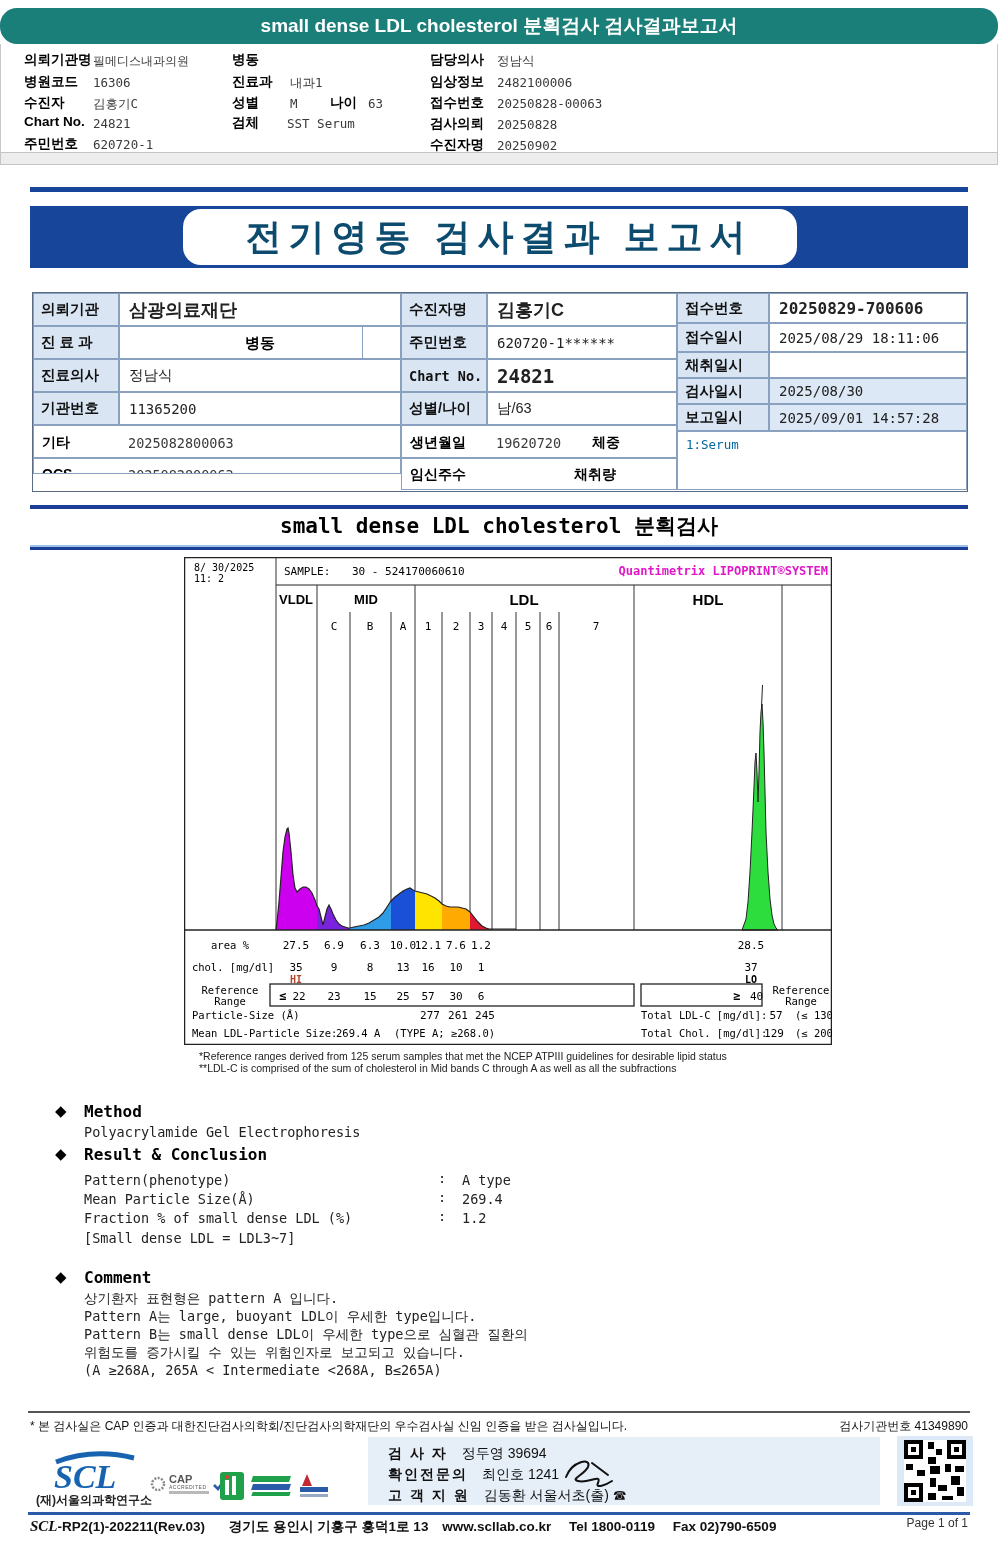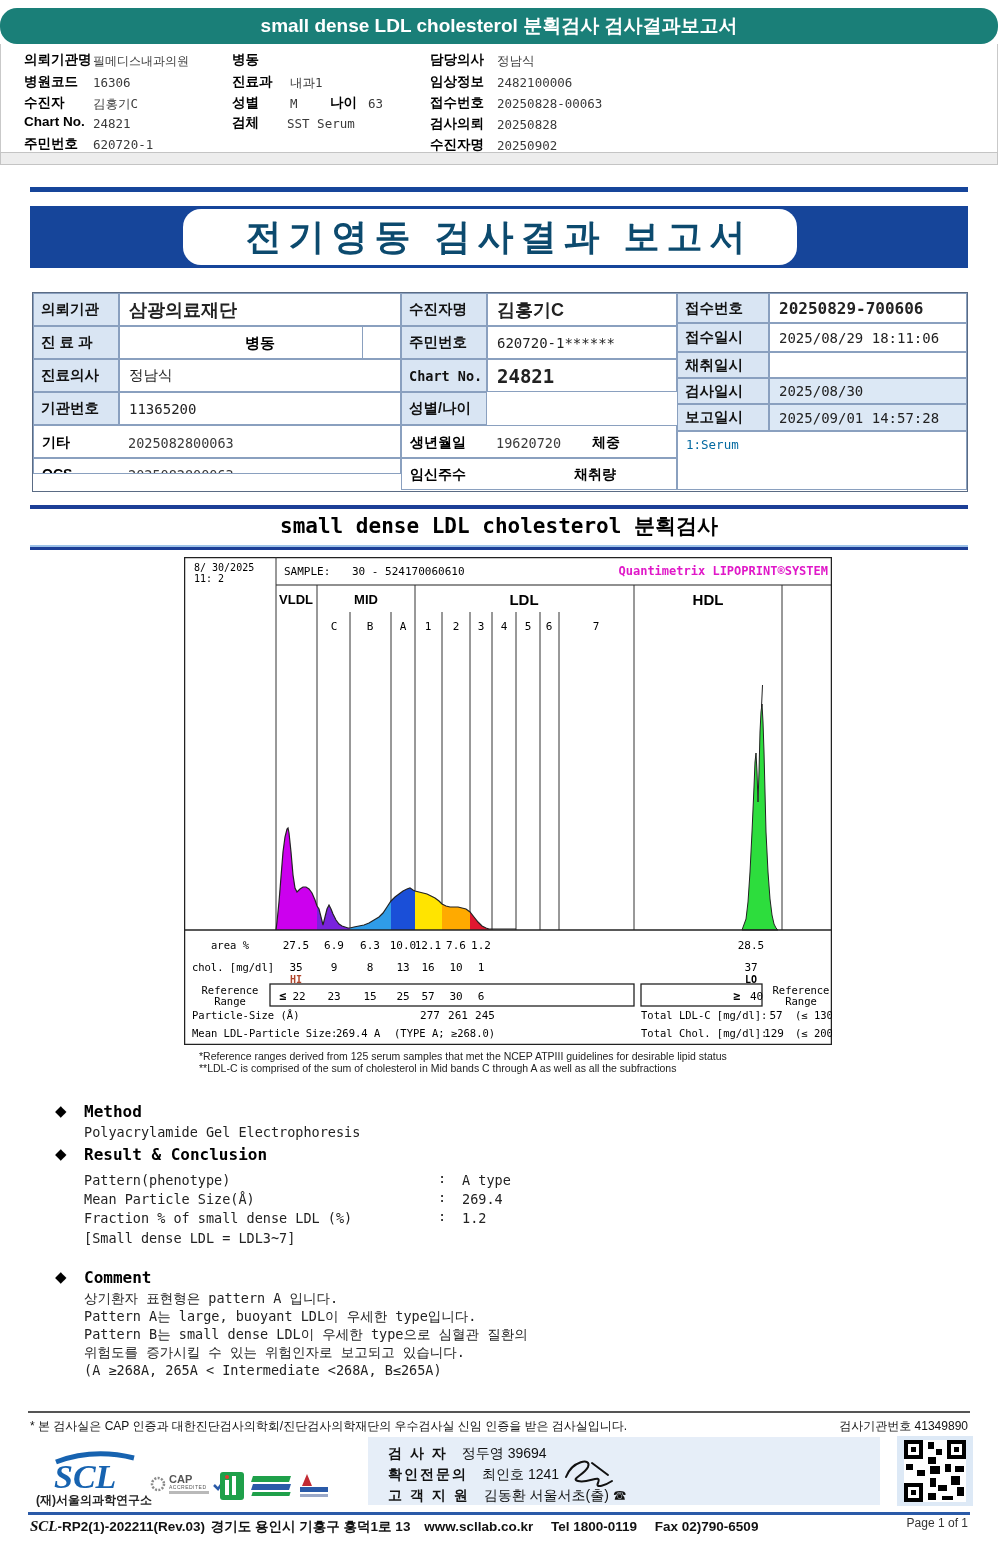--- a/index.html
+++ b/index.html
@@ -119,20 +119,21 @@
     <div class="cell cval mono" style="left:454px;top:33px;width:190px;height:33px;font-size:14px">620720-1******</div>
 
     <div class="cell blue clab" style="left:0;top:66px;width:86px;height:33px">진료의사</div>
     <div class="cell cval" style="left:86px;top:66px;width:282px;height:33px">정남식</div>
     <div class="cell blue clab mono" style="left:368px;top:66px;width:86px;height:33px;font-size:13.5px">Chart No.</div>
     <div class="cell cval mono" style="left:454px;top:66px;width:190px;height:33px;font-size:19px;font-weight:bold">24821</div>
 
     <div class="cell blue clab" style="left:0;top:99px;width:86px;height:33px">기관번호</div>
     <div class="cell cval mono" style="left:86px;top:99px;width:282px;height:33px;font-size:14px">11365200</div>
     <div class="cell blue clab" style="left:368px;top:99px;width:86px;height:33px">성별/나이</div>
+    <div class="cell cval" style="left:454px;top:99px;width:190px;height:33px">남/63</div>
 
     <div class="cell" style="left:0;top:132px;width:368px;height:33px">
       <span class="abs lab" style="left:8px;top:8px;font-size:14px">기타</span>
       <span class="abs val" style="left:94px;top:9px;font-size:13.5px">2025082800063</span>
     </div>
     <div class="cell" style="left:368px;top:132px;width:276px;height:33px">
       <span class="abs lab" style="left:8px;top:8px;font-size:14px">생년월일</span>
       <span class="abs val" style="left:94px;top:9px;font-size:13.5px">19620720</span>
       <span class="abs lab" style="left:190px;top:8px;font-size:14px">체중</span>
     </div>
@@ -389,20 +390,20 @@
           <rect x="11" y="25" width="4" height="3"></rect>
         <rect x="18" y="26" width="5" height="2"></rect>
           <rect x="25" y="22" width="3" height="4"></rect>
       </g>
     </svg>
   </div>
 
   <div class="abs blueline"></div>
   <div class="abs docrow">
     <span class="serifital" style="font-size:15px">SCL</span><span>-RP2(1)-202211(Rev.03)</span>
-    <span style="margin-left:2px">경기도 용인시 기흥구 흥덕1로 13</span>
+    <span style="margin-left:20px">경기도 용인시 기흥구 흥덕1로 13</span>
     <span style="margin-left:10px">www.scllab.co.kr</span>
     <span style="margin-left:14px">Tel 1800-0119</span>
     <span style="margin-left:14px">Fax 02)790-6509</span>
   </div>
   <span class="abs" style="right:30px;top:1516px;font-size:12px;color:#333">Page 1 of 1</span>
 
 </div>
 
 </body></html>

